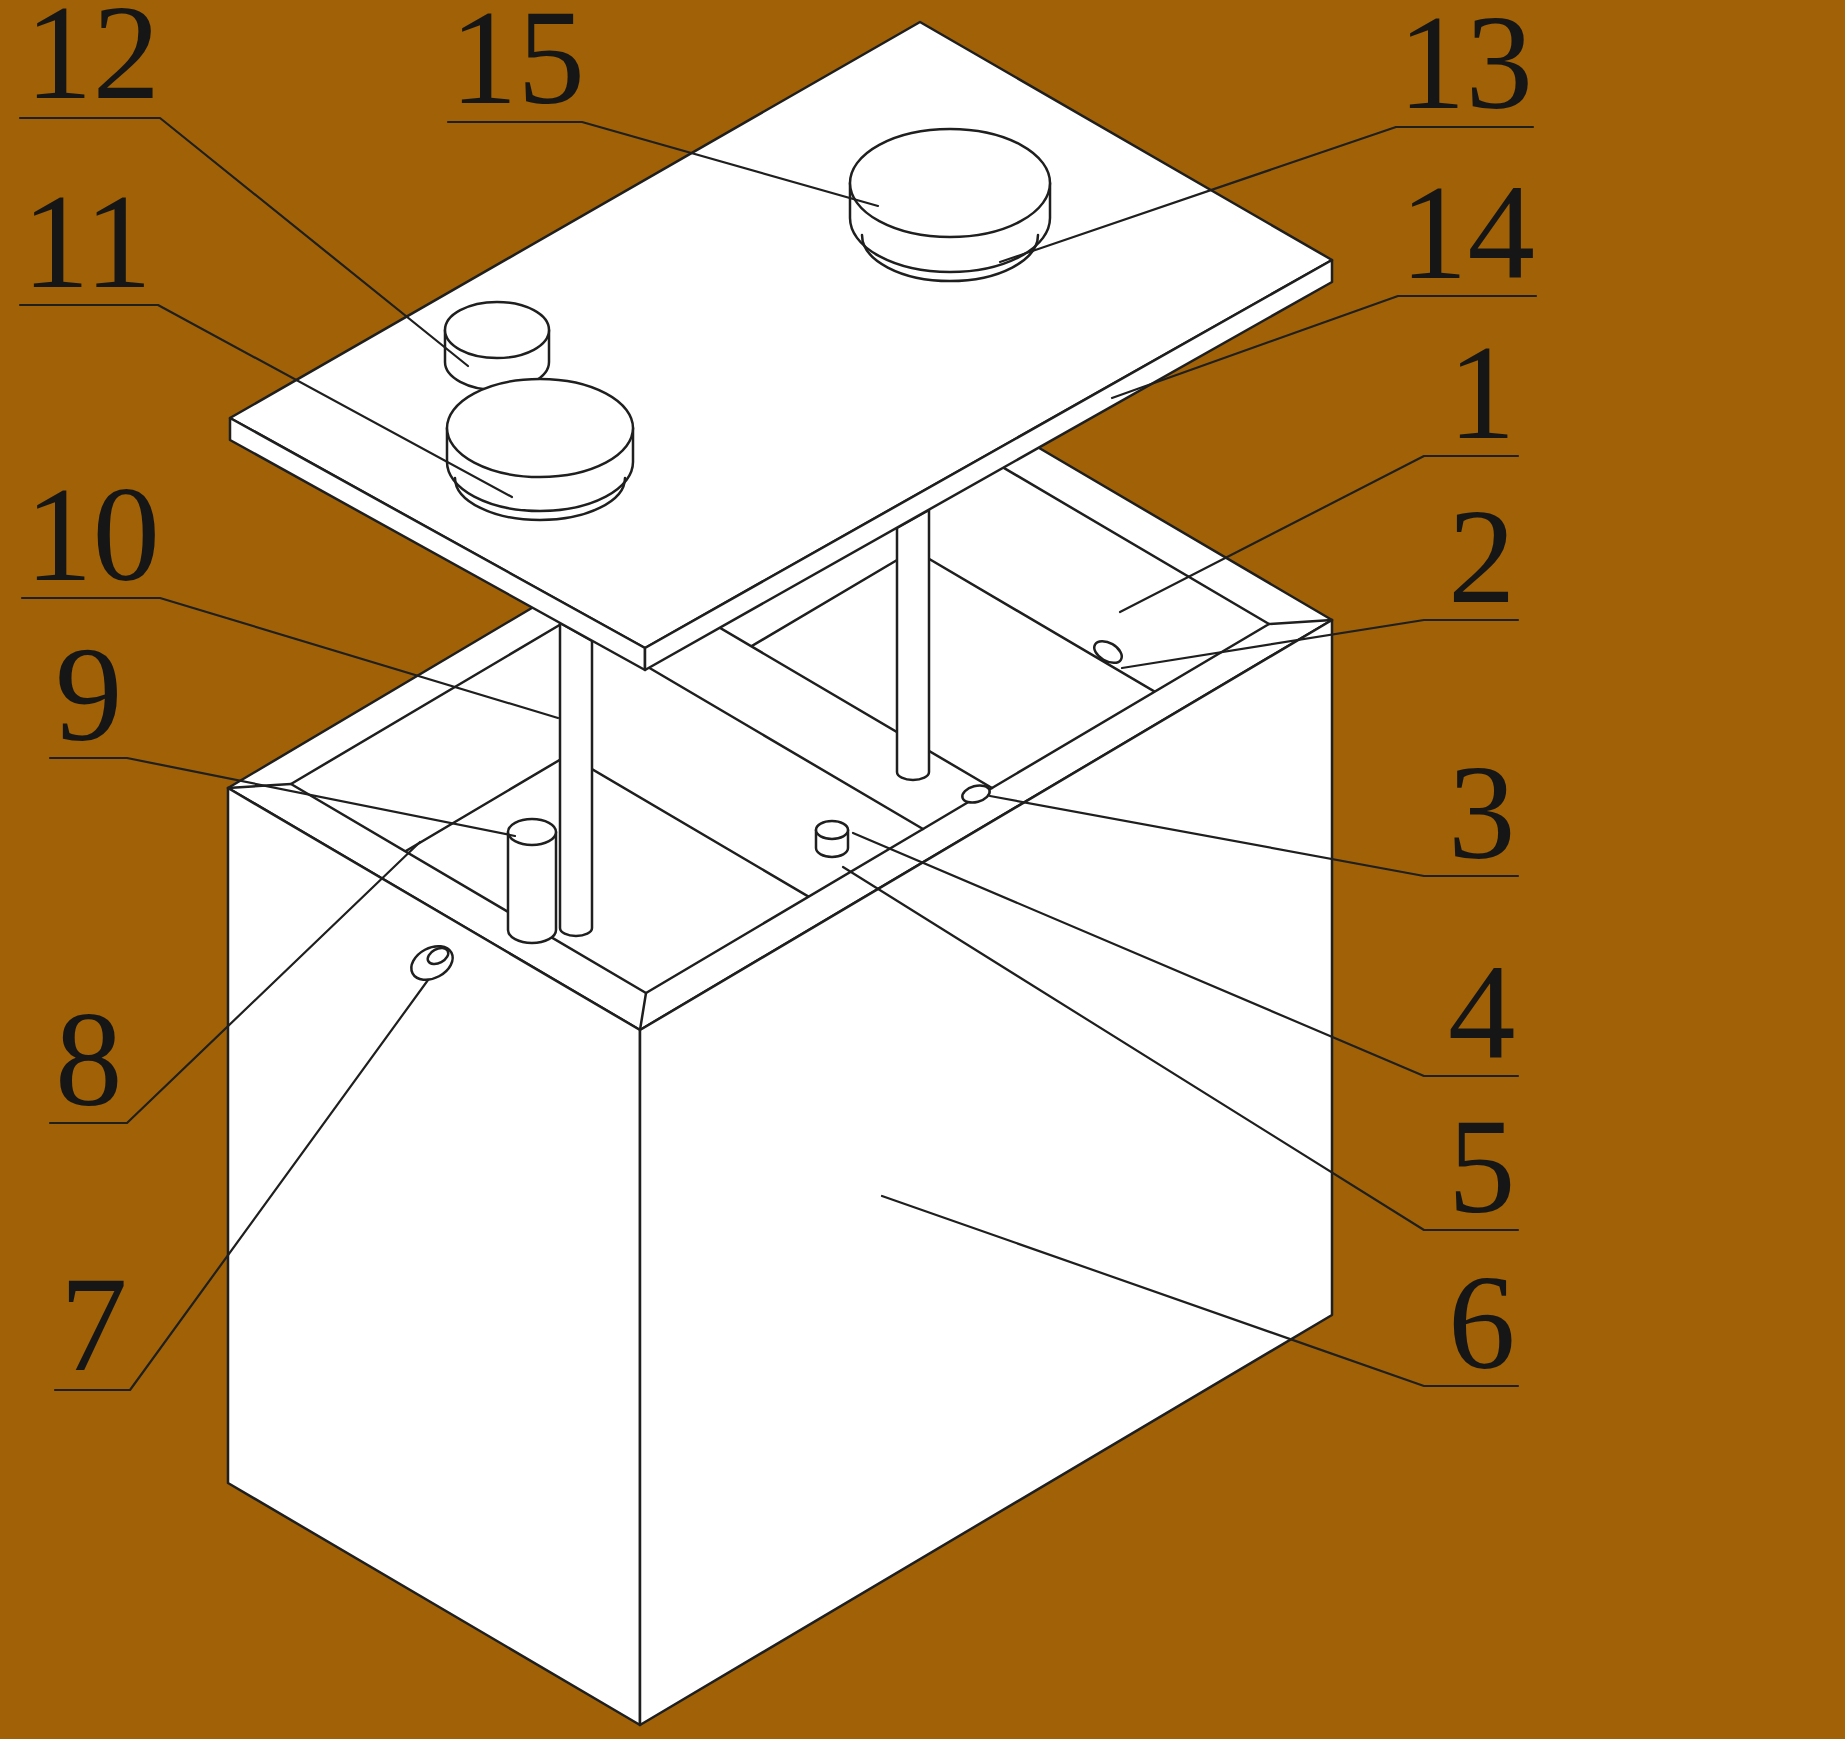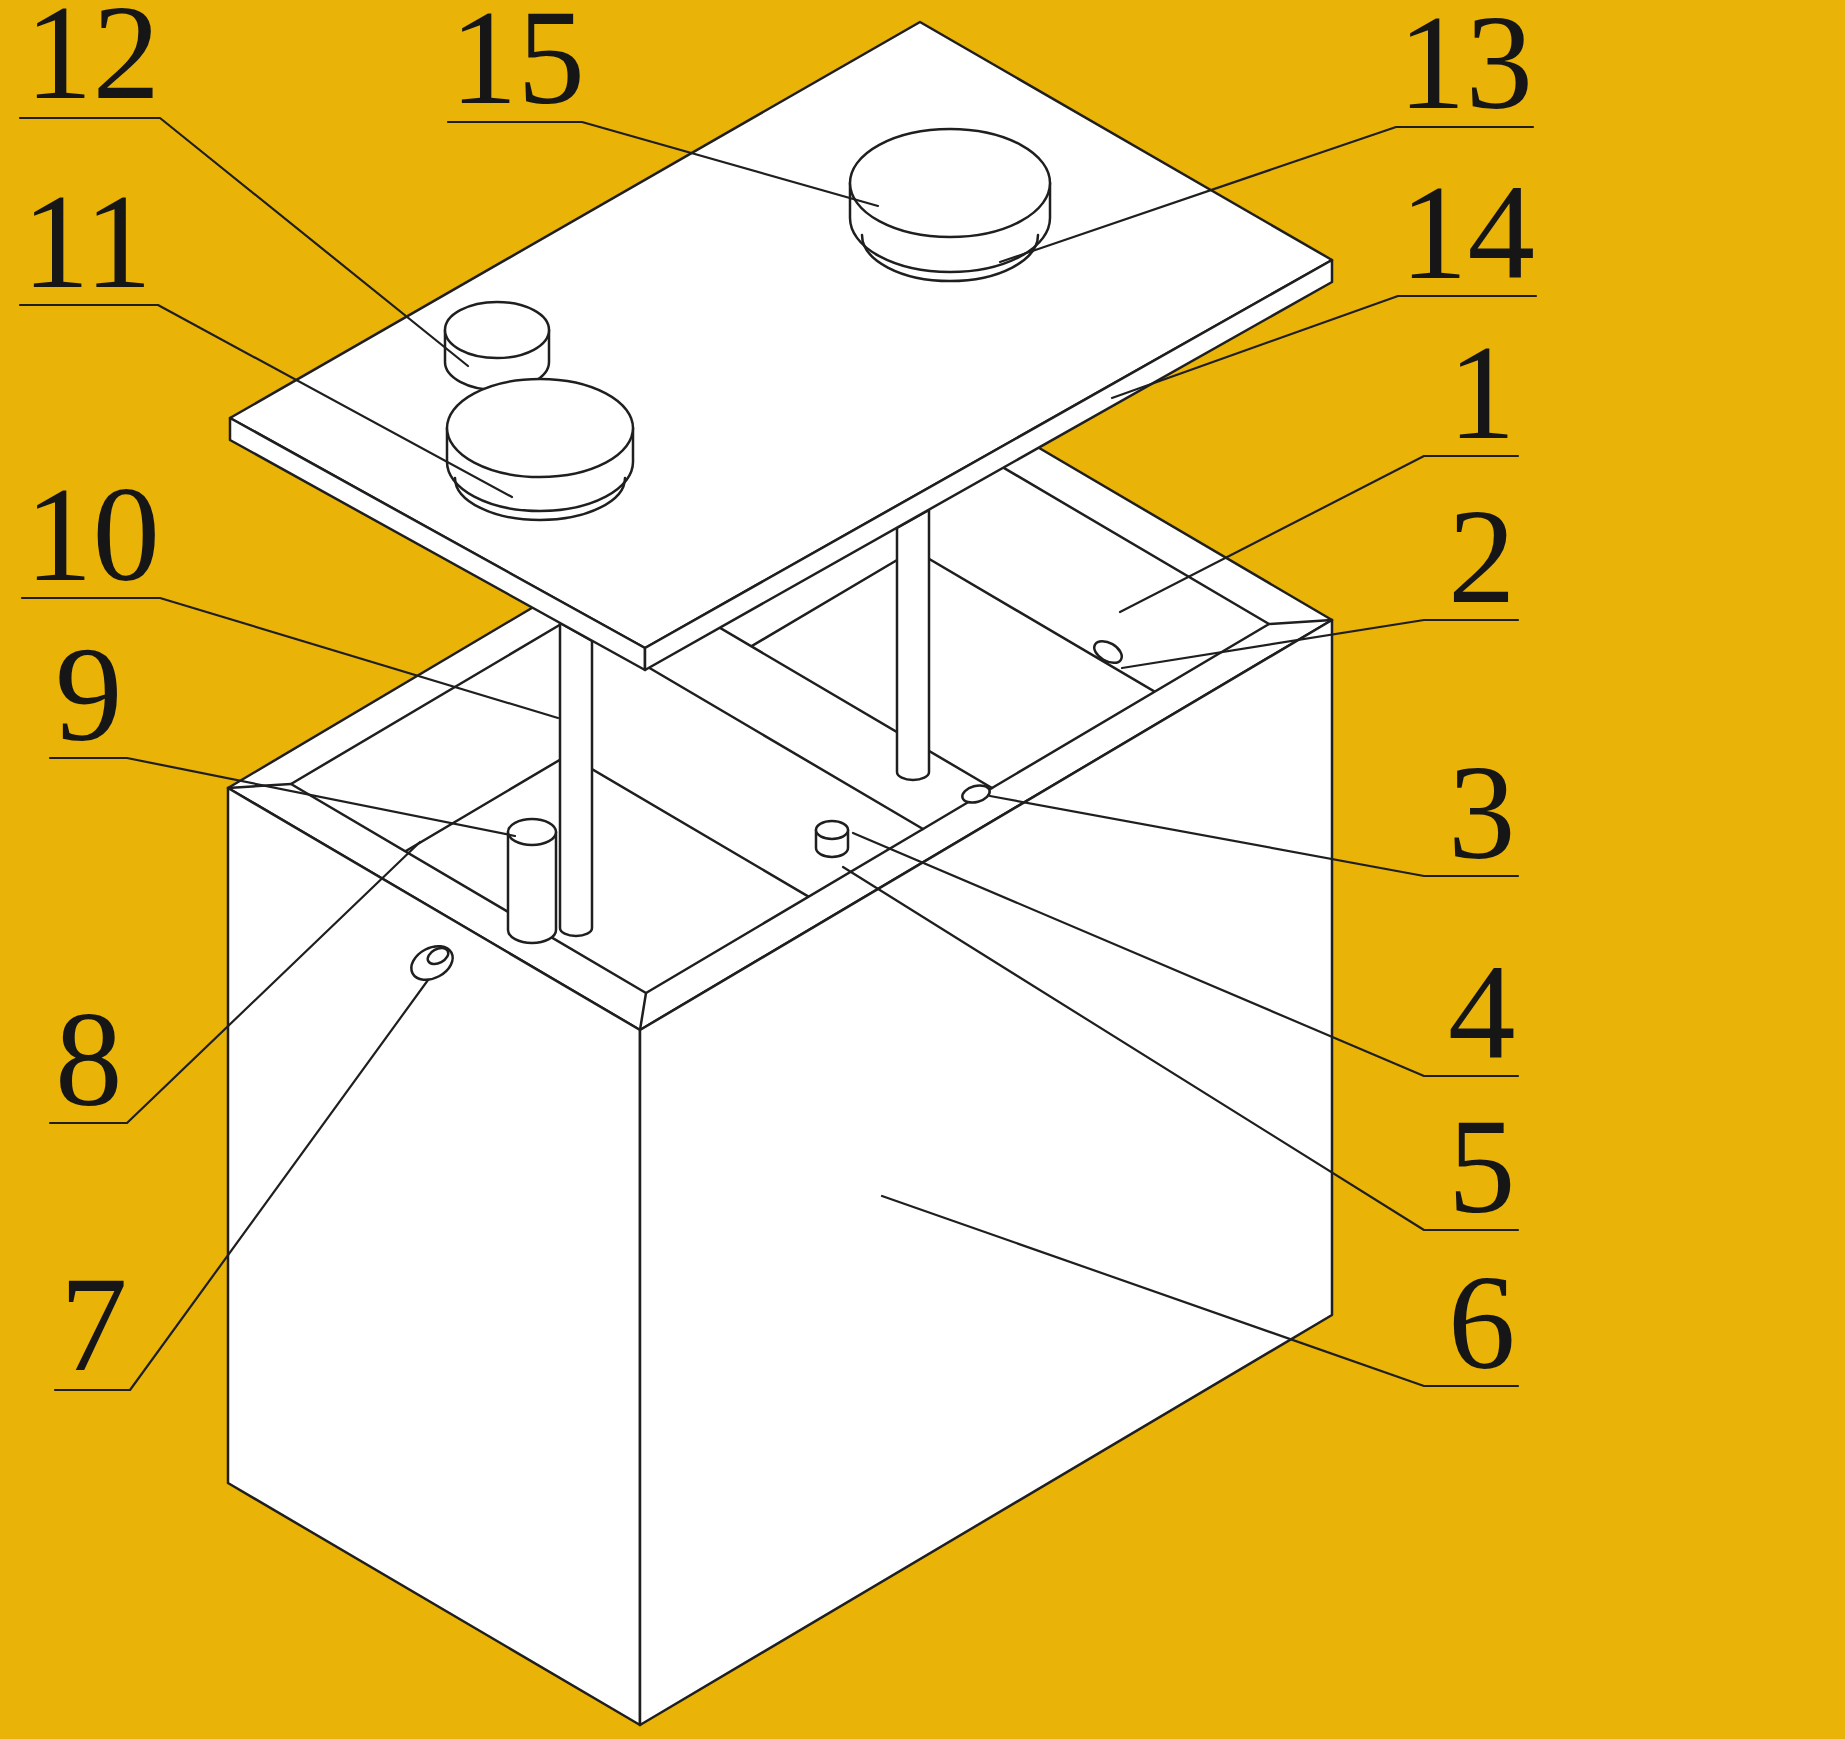--- a/index.html
+++ b/index.html
@@ -4,21 +4,21 @@
 <style>
   html, body {
     margin: 0;
     padding: 0;
     background: #ffffff;
   }
   .page {
     width: 1845px;
     height: 1739px;
     position: relative;
-    background: #eab308;
+    background: #a16207;
     font-family: "Liberation Serif", "DejaVu Serif", serif;
   }
   svg { display: block; }
   .ref-label {
     font-family: "Liberation Serif", "DejaVu Serif", serif;
     font-size: 135px;
     stroke: none;
   }
   .outline { fill: #ffffff; }
   .wire { fill: none; }

